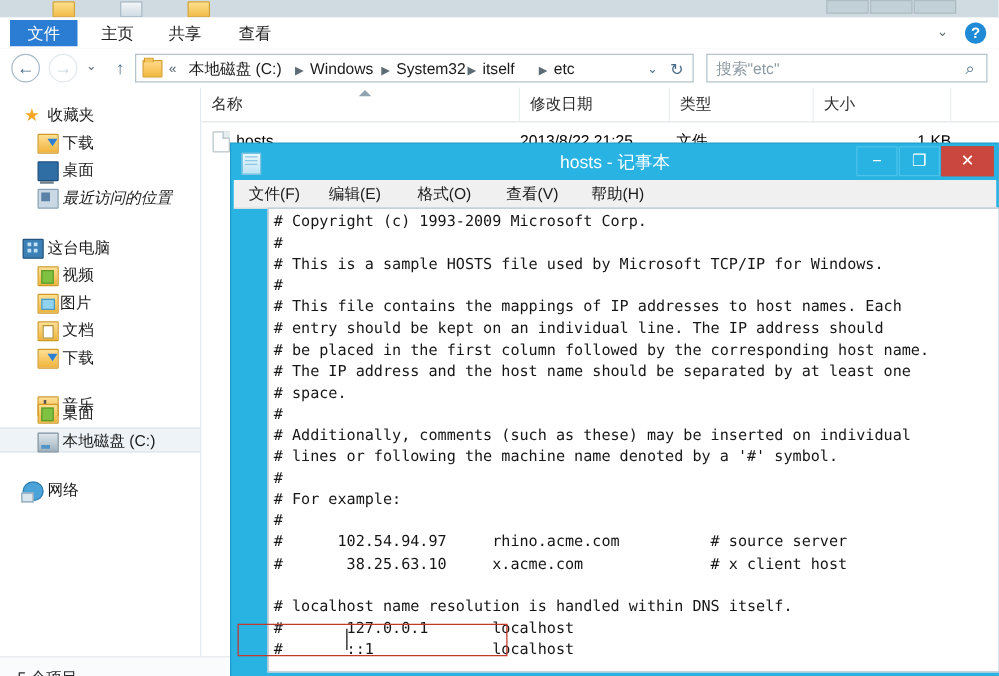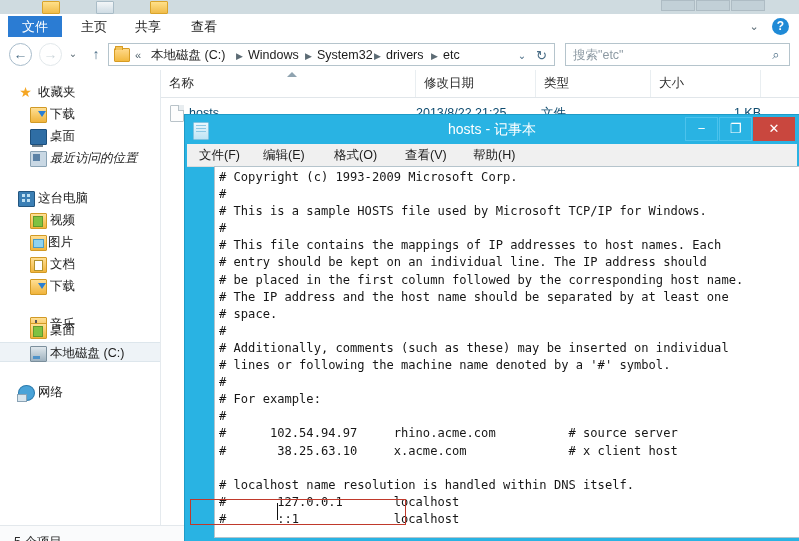--- a/index.html
+++ b/index.html
@@ -184,21 +184,21 @@
   }
   .colh{
     position:absolute;top:0;height:27px;line-height:27px;font-size:12.5px;color:#2b2b2b;
     border-right:1px solid #e9eef1;box-sizing:border-box;padding-left:8px;cursor:default;
   }
   #sortmark{
     position:absolute;left:126px;top:2px;width:0;height:0;
     border-left:5px solid transparent;border-right:5px solid transparent;border-bottom:5px solid #8fa3b0;
   }
   .frow{
-    position:absolute;left:0;width:639px;height:22px;line-height:22px;font-size:12.5px;color:#0c4a6e;
+    position:absolute;left:0;width:639px;height:22px;line-height:22px;font-size:12.5px;color:#000000;
   }
   .fcell{position:absolute;top:0;white-space:nowrap;}
   .fileicon{
     position:absolute;left:9px;top:3px;width:12px;height:15px;background:#fdfdfd;
     border:1px solid #b9c3c9;border-radius:1px;
   }
   .fileicon:after{
     content:"";position:absolute;right:-1px;top:-1px;width:5px;height:5px;
     background:#e8edf0;border-left:1px solid #b9c3c9;border-bottom:1px solid #b9c3c9;
   }
@@ -312,21 +312,21 @@
 
     <div id="addrbar">
       <div id="addr-folder"></div>
       <div class="crumb" style="left:26px;color:#50626d;font-size:11px;">«</div>
       <div class="crumb" style="left:42px;">本地磁盘 (C:)</div>
       <div class="csep" style="left:127px;">▶</div>
       <div class="crumb" style="left:139px;">Windows</div>
       <div class="csep" style="left:196px;">▶</div>
       <div class="crumb" style="left:208px;">System32</div>
       <div class="csep" style="left:265px;">▶</div>
-      <div class="crumb" style="left:277px;">drivers</div>
+      <div class="crumb" style="left:277px;">itself</div>
       <div class="csep" style="left:322px;">▶</div>
       <div class="crumb" style="left:334px;">etc</div>
       <div id="addr-dd">⌄</div>
       <div id="addr-refresh">↻</div>
     </div>
 
     <div id="searchbox">
       <div id="search-ph">搜索"etc"</div>
       <div id="search-icon">⌕</div>
     </div>

